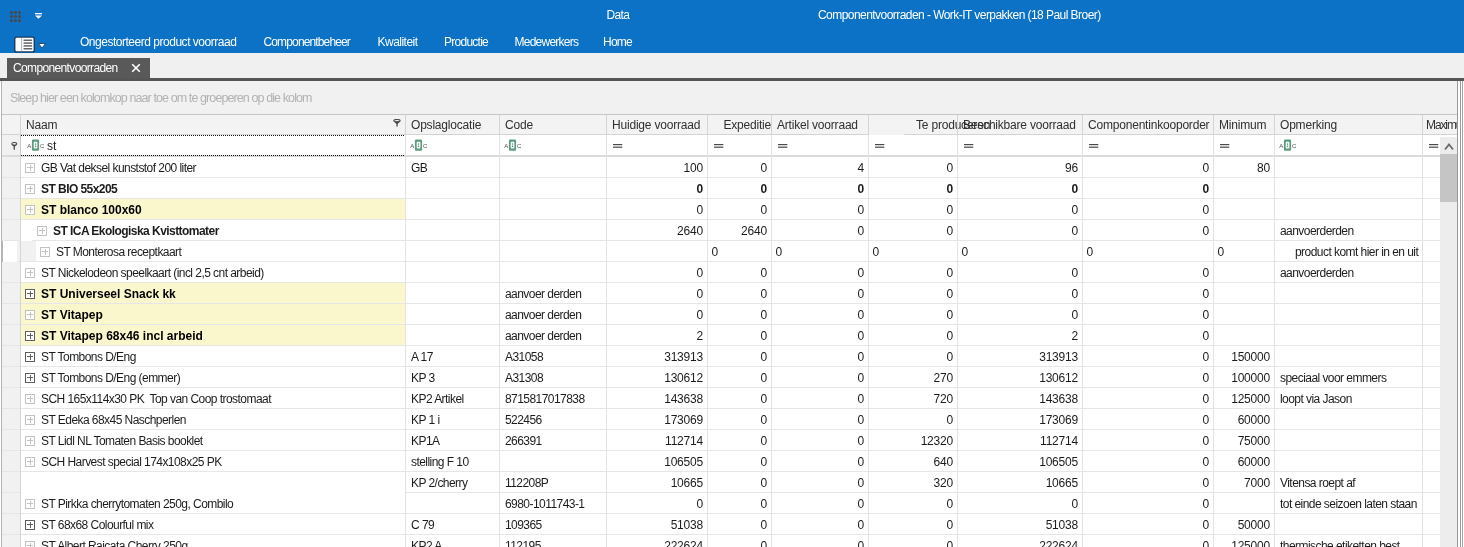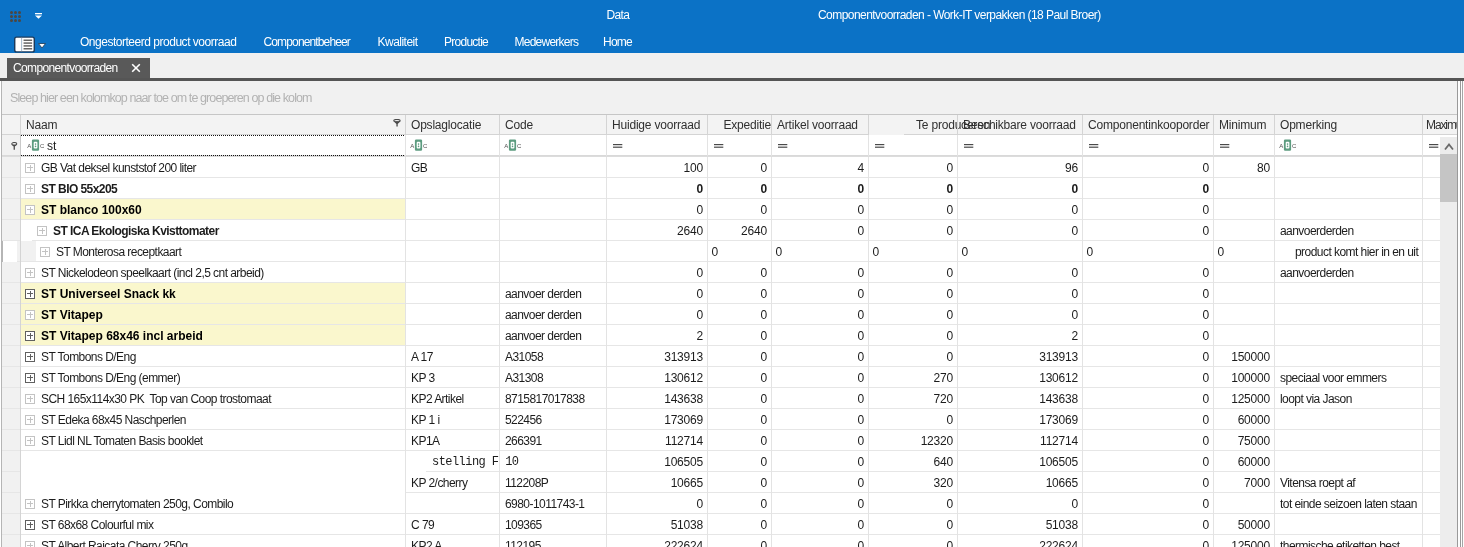--- a/index.html
+++ b/index.html
@@ -453,21 +453,25 @@
     <div class="c r" style="left:769px;width:97px;">0</div>
     <div class="c r" style="left:866px;width:89px;">12320</div>
     <div class="c r" style="left:955px;width:125px;">112714</div>
     <div class="c r" style="left:1080px;width:131px;">0</div>
     <div class="c r" style="left:1211px;width:61px;">75000</div>
     <div class="c" style="left:1272px;width:148px;"></div>
     <div class="c" style="left:1420px;width:18px;"></div>
   </div>
 <div class="row" style="top:451px;">
     <div class="ind"></div>
-    <div class="c" style="left:424px;width:94px;font-family:Liberation Mono, monospace;">stelling F 10</div>
+    <div class="c" style="left:18px;width:385px;">
+      <span class="plus"></span>
+      <span class="nm">SCH Harvest special 174x108x25 PK</span>
+    </div>
+    <div class="c" style="left:403px;width:94px;">stelling F 10</div>
     <div class="c" style="left:497px;width:107px;"></div>
     <div class="c r" style="left:604px;width:101px;">106505</div>
     <div class="c r" style="left:705px;width:64px;">0</div>
     <div class="c r" style="left:769px;width:97px;">0</div>
     <div class="c r" style="left:866px;width:89px;">640</div>
     <div class="c r" style="left:955px;width:125px;">106505</div>
     <div class="c r" style="left:1080px;width:131px;">0</div>
     <div class="c r" style="left:1211px;width:61px;">60000</div>
     <div class="c" style="left:1272px;width:148px;"></div>
     <div class="c" style="left:1420px;width:18px;"></div>

